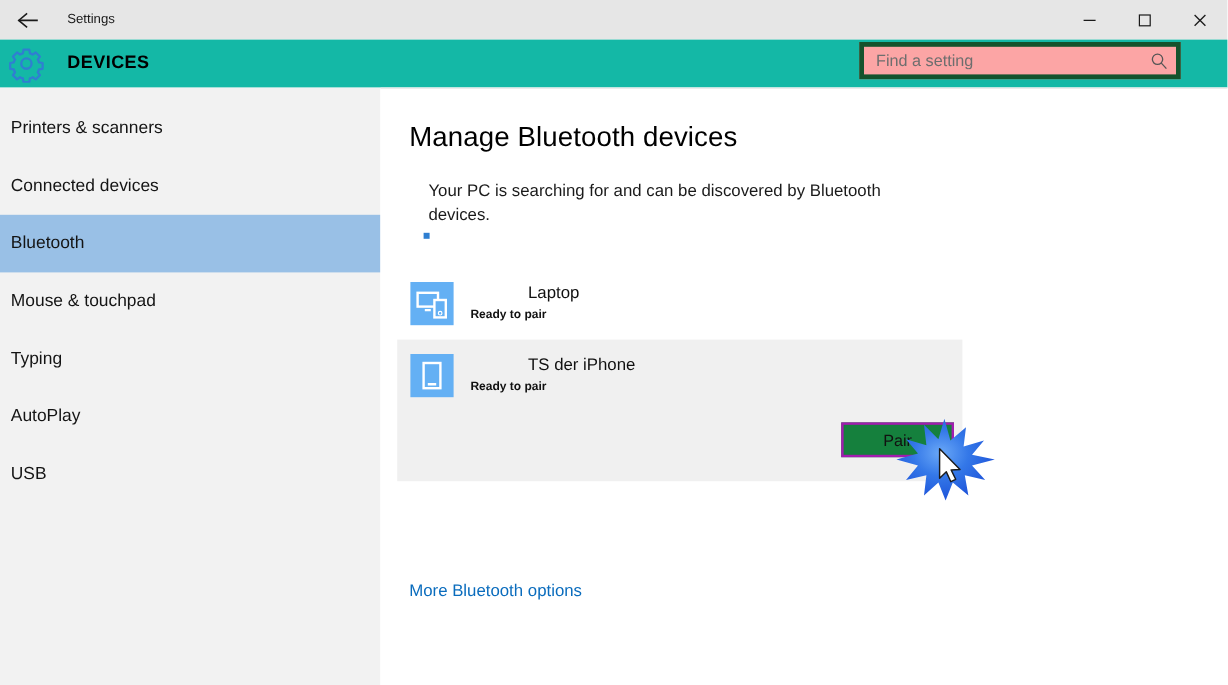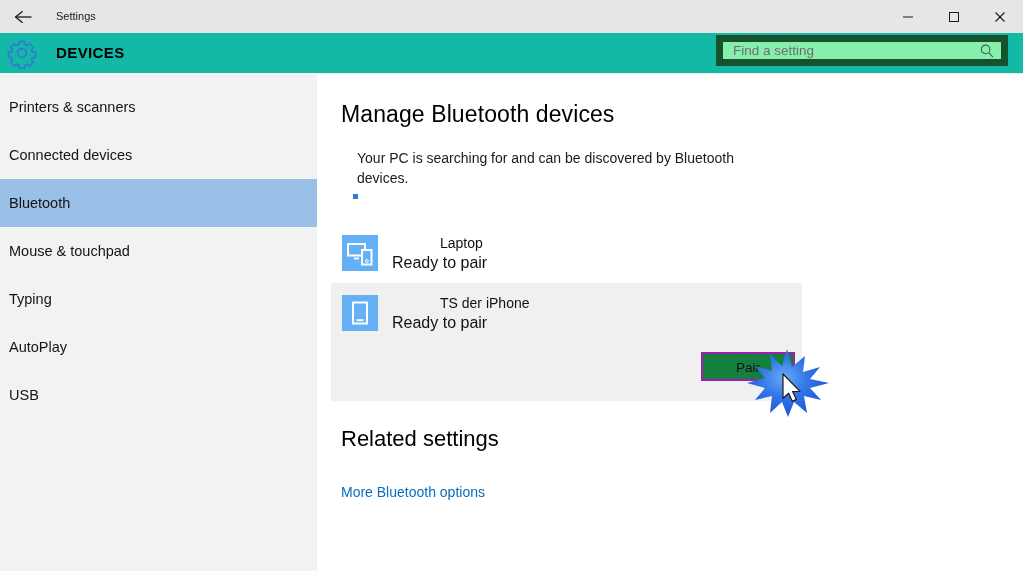--- a/index.html
+++ b/index.html
@@ -72,23 +72,23 @@
     height: 40px;
     line-height: 40px;
     font-size: 15px;
     font-weight: bold;
     letter-spacing: 0.4px;
     color: #000000;
   }
   .search-wrap {
     position: absolute;
     left: 716px; top: 35px;
-    width: 292px; height: 31px;
-    background: #86efac;
-    border: 7px solid #14532d;
+    width: 268px; height: 31px;
+    background: #fca5a5;
+    border: 4px solid #14532d;
     display: flex;
     align-items: center;
   }
   .search-input {
     flex: 1;
     border: none;
     outline: none;
     background: transparent;
     font-family: "Liberation Sans", sans-serif;
     font-size: 13.5px;
@@ -179,23 +179,24 @@
     margin-right: 14px;
   }
   .device-text { display: flex; flex-direction: column; justify-content: center; }
   .device-name {
     font-size: 14px;
     color: #111111;
     line-height: 19px;
     margin-left: 48px;
   }
   .device-status {
-    font-size: 16px;
+    font-size: 10px;
     color: #111111;
     line-height: 19px;
+    font-weight: bold;
   }
   .pair-row {
     height: 58px;
     position: relative;
   }
   .pair-btn {
     position: absolute;
     right: 7px; top: 9px;
     width: 94px; height: 29px;
     background: #15803d;
@@ -354,21 +355,20 @@
             <span class="device-status">Ready to pair</span>
           </span>
         </div>
         <div class="pair-row">
           <div class="pair-btn">Pair</div>
         </div>
       </div>
 
     </div>
 
-    <div class="related-title">Related settings</div>
     <a class="related-link link-1">More Bluetooth options</a>
 
   </div>
 
   <div class="click-burst">
     <svg width="86" height="72" viewBox="0 0 86 72">
       <defs>
         <radialGradient id="burstGrad" cx="45%" cy="42%" r="62%">
           <stop offset="0%" stop-color="#6aa8f7"></stop>
           <stop offset="45%" stop-color="#3478e8"></stop>

